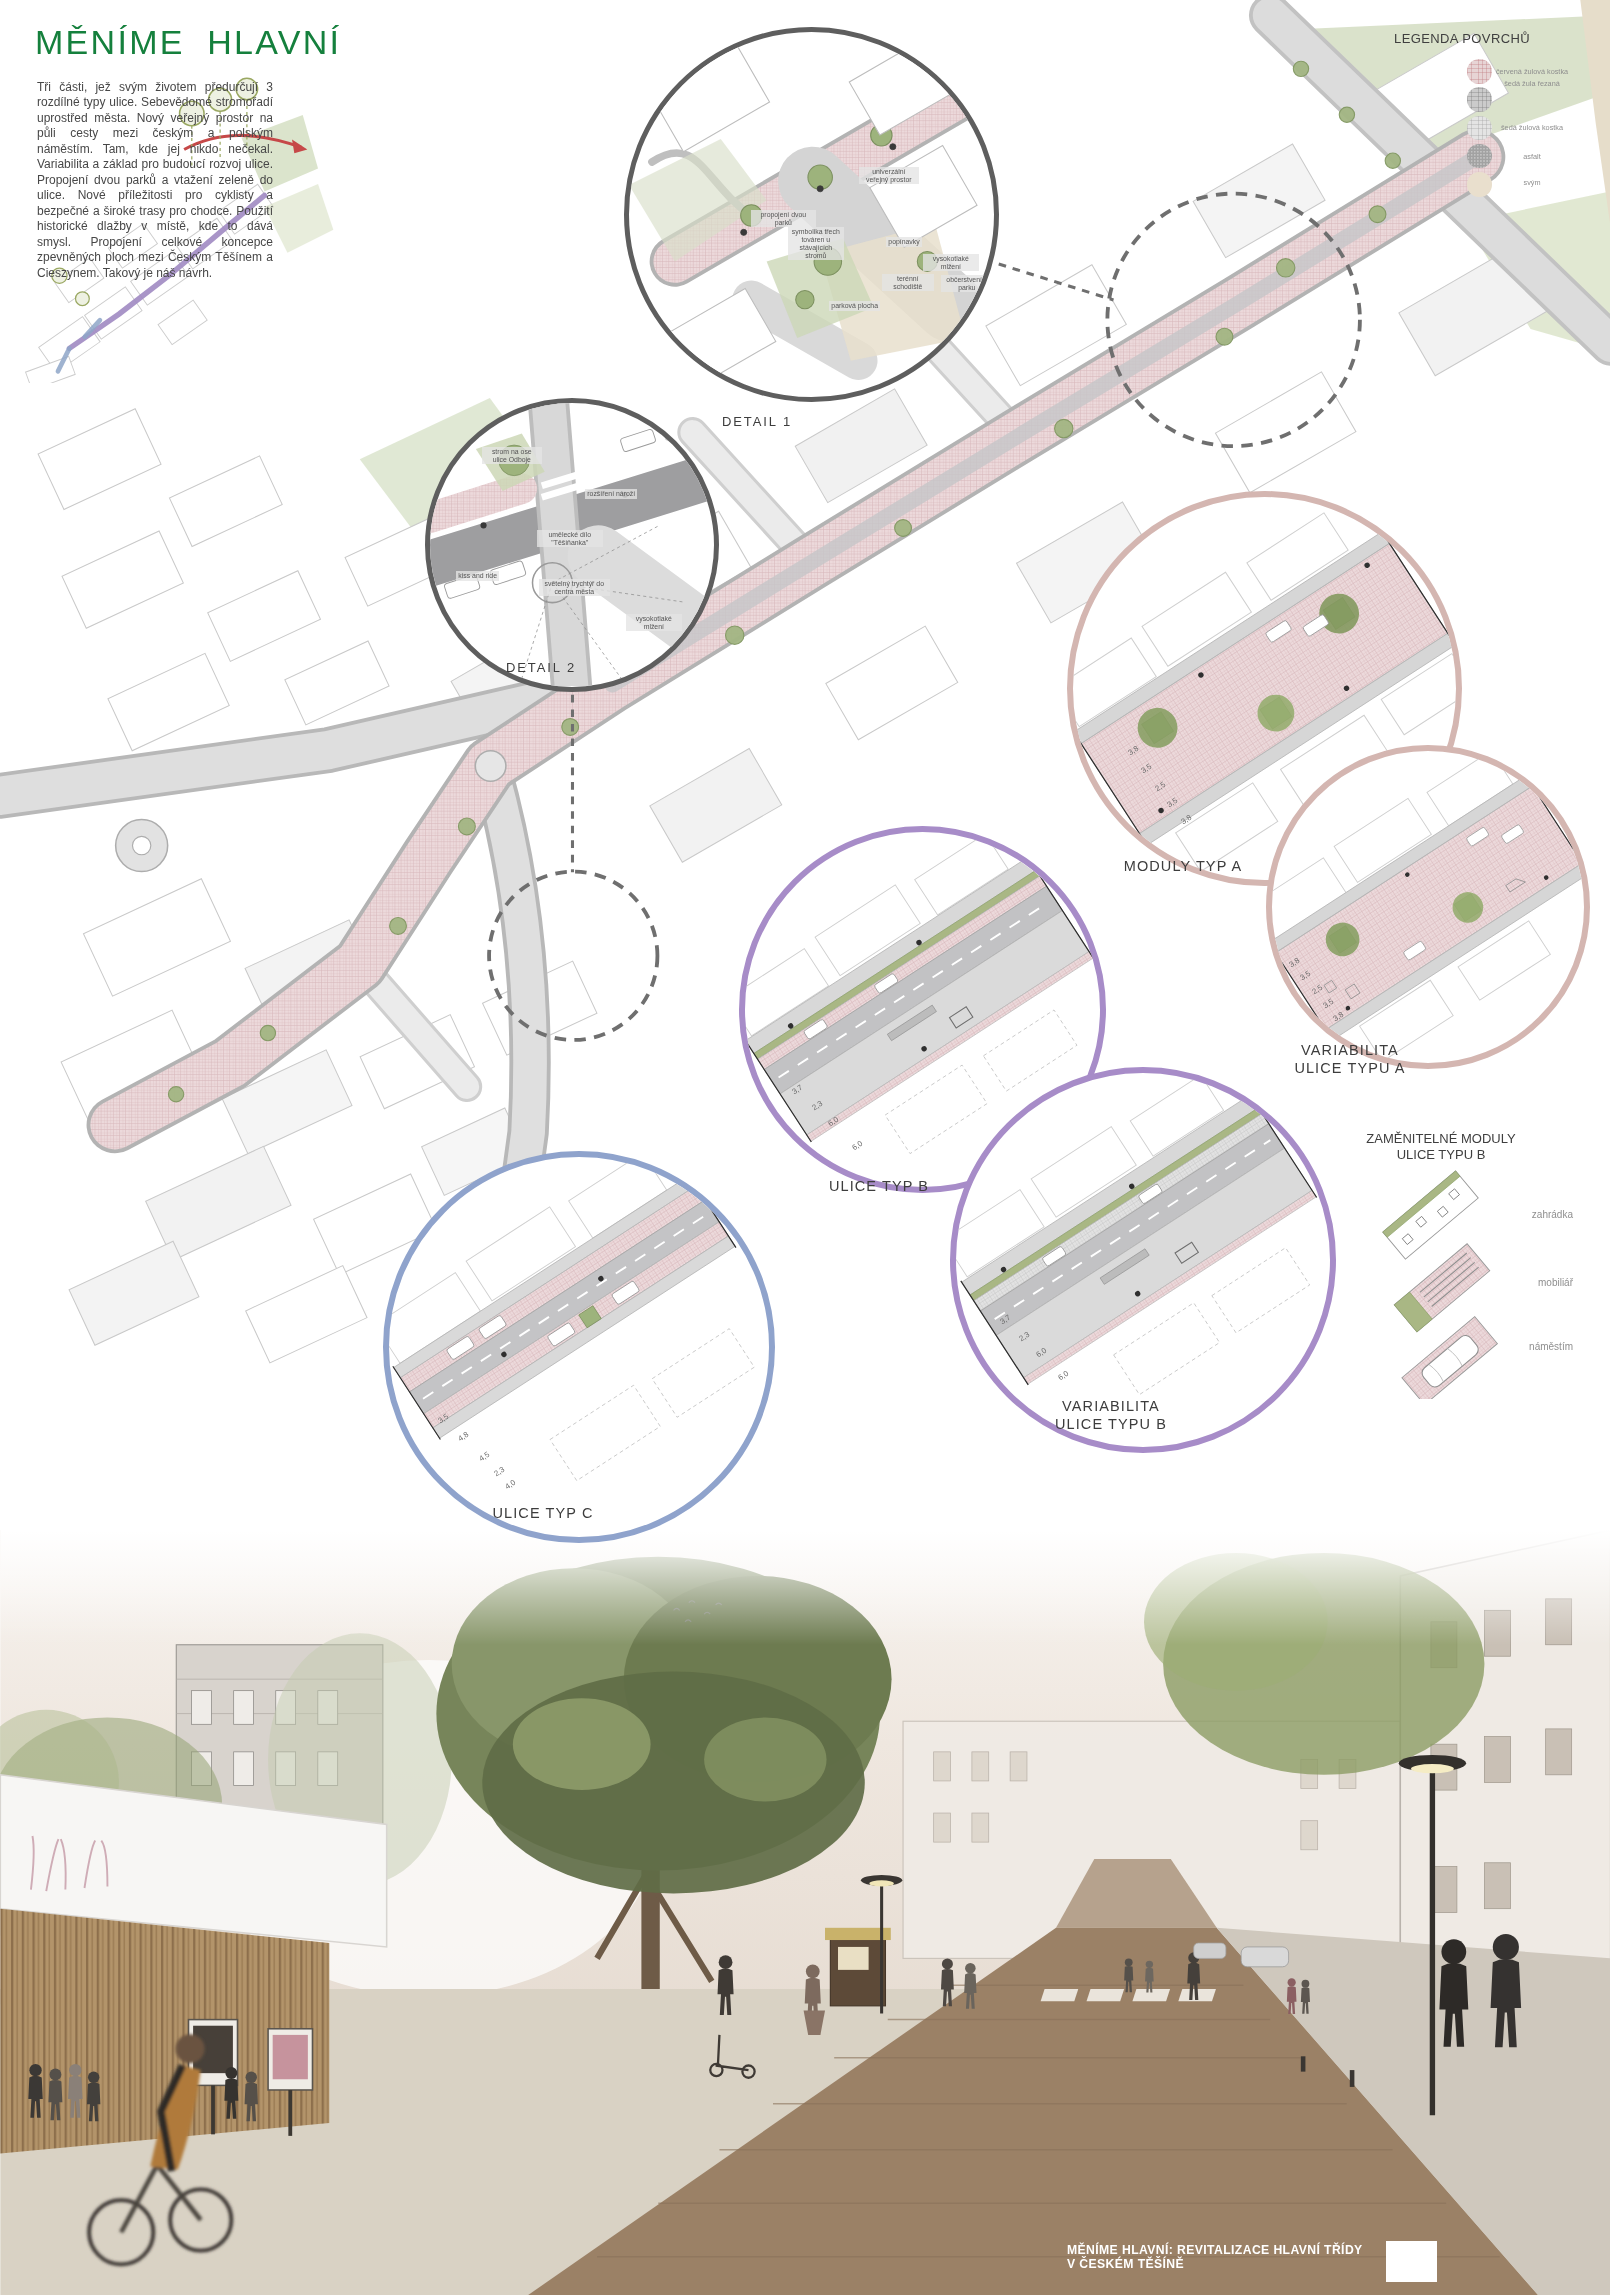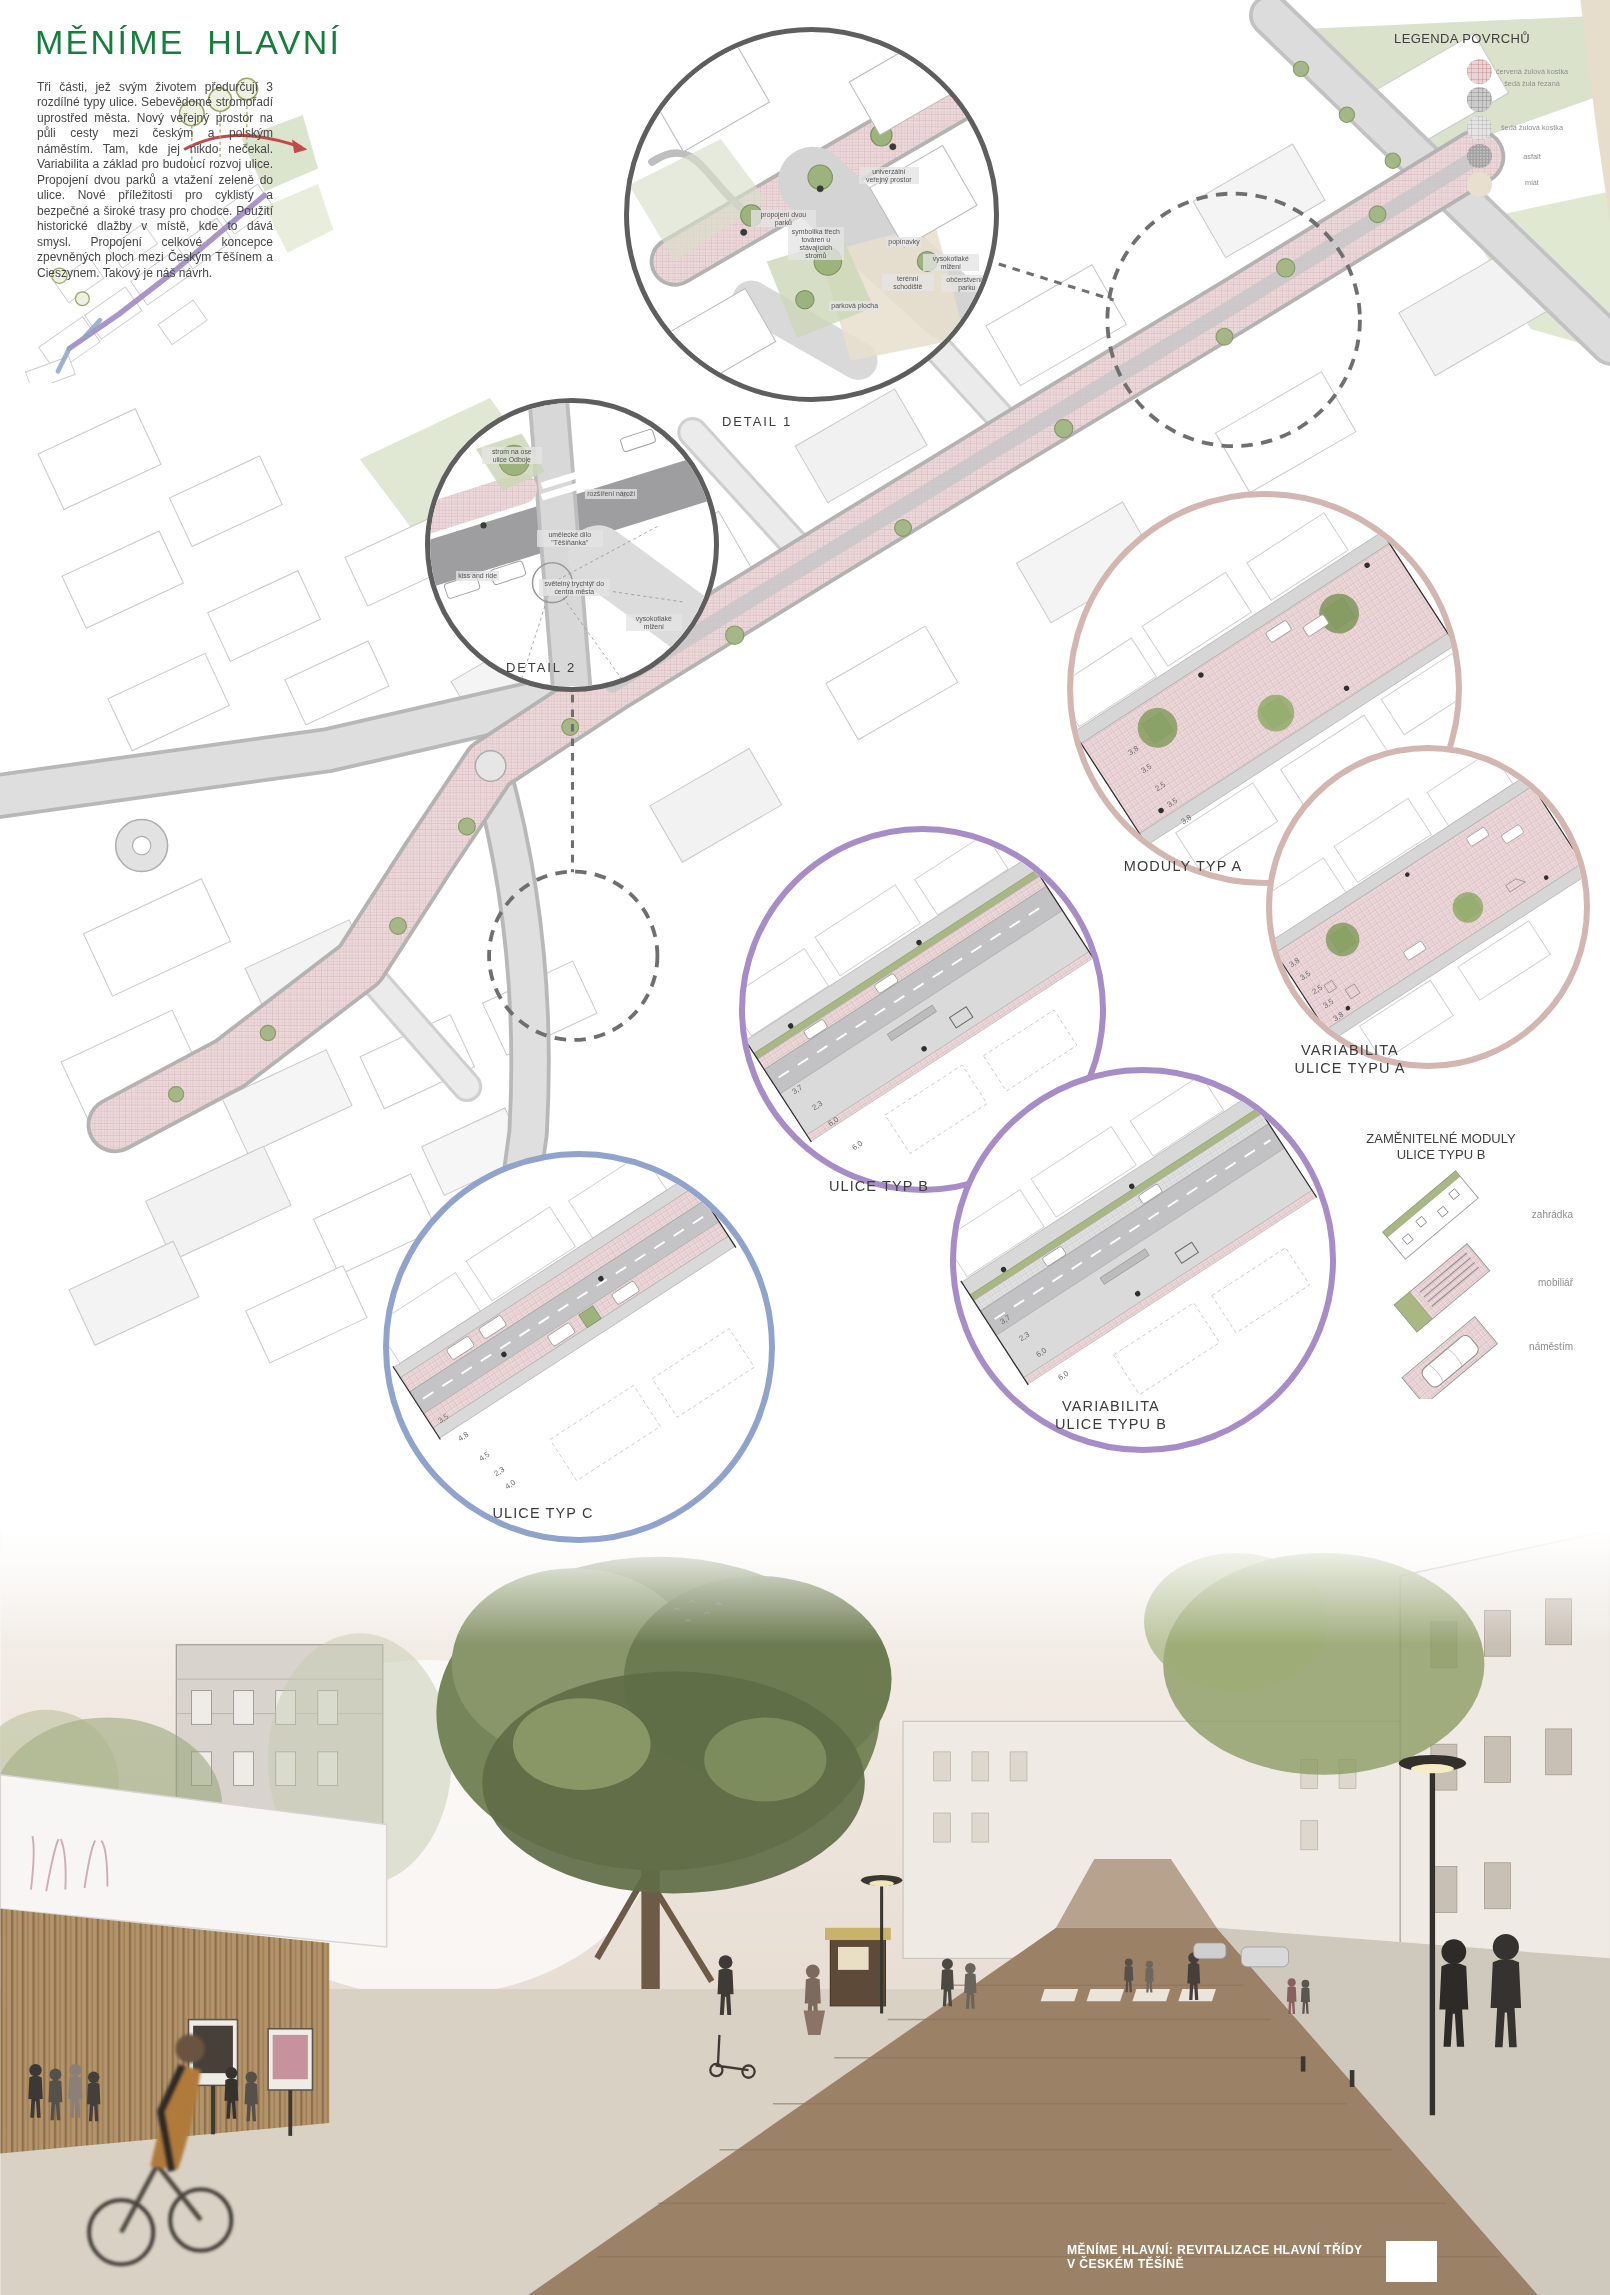--- a/index.html
+++ b/index.html
@@ -196,21 +196,21 @@
     <div class="swatch sw1" style="margin-bottom:3.8px"></div>
     <div class="swatch sw2" style="margin-bottom:3.8px"></div>
     <div class="swatch sw3" style="margin-bottom:3.8px"></div>
     <div class="swatch sw4" style="margin-bottom:3.8px"></div>
     <div class="swatch sw5"></div>
   </div>
   <div class="abs z2 legend-label" style="left:1489px;top:67px">červená žulová kostka</div>
   <div class="abs z2 legend-label" style="left:1489px;top:79px">šedá žula řezaná</div>
   <div class="abs z2 legend-label" style="left:1489px;top:123px">šedá žulová kostka</div>
   <div class="abs z2 legend-label" style="left:1489px;top:152px">asfalt</div>
-  <div class="abs z2 legend-label" style="left:1489px;top:178px">mlát</div>
+  <div class="abs z2 legend-label" style="left:1489px;top:178px">svým</div>
 
   <div class="abs z2 circle c-dark" style="left:624px;top:27px;width:375px;height:375px">
     <svg width="364" height="364" viewBox="0 0 476 476">
       <g stroke-linecap="round" fill="none">
         <path d="M60 300 L430 85" stroke="#b3b3b3" stroke-width="66"></path>
         <path d="M60 300 L430 85" stroke="url(#pk)" stroke-width="56"></path>
         <path d="M240 195 L420 360" stroke="#d4d4d4" stroke-width="90"></path>
         <path d="M160 350 L300 430" stroke="#d9d9d9" stroke-width="50"></path>
         <path d="M30 170 C90 130 100 200 160 240" stroke="#bfbfbf" stroke-width="10"></path>
       </g>

